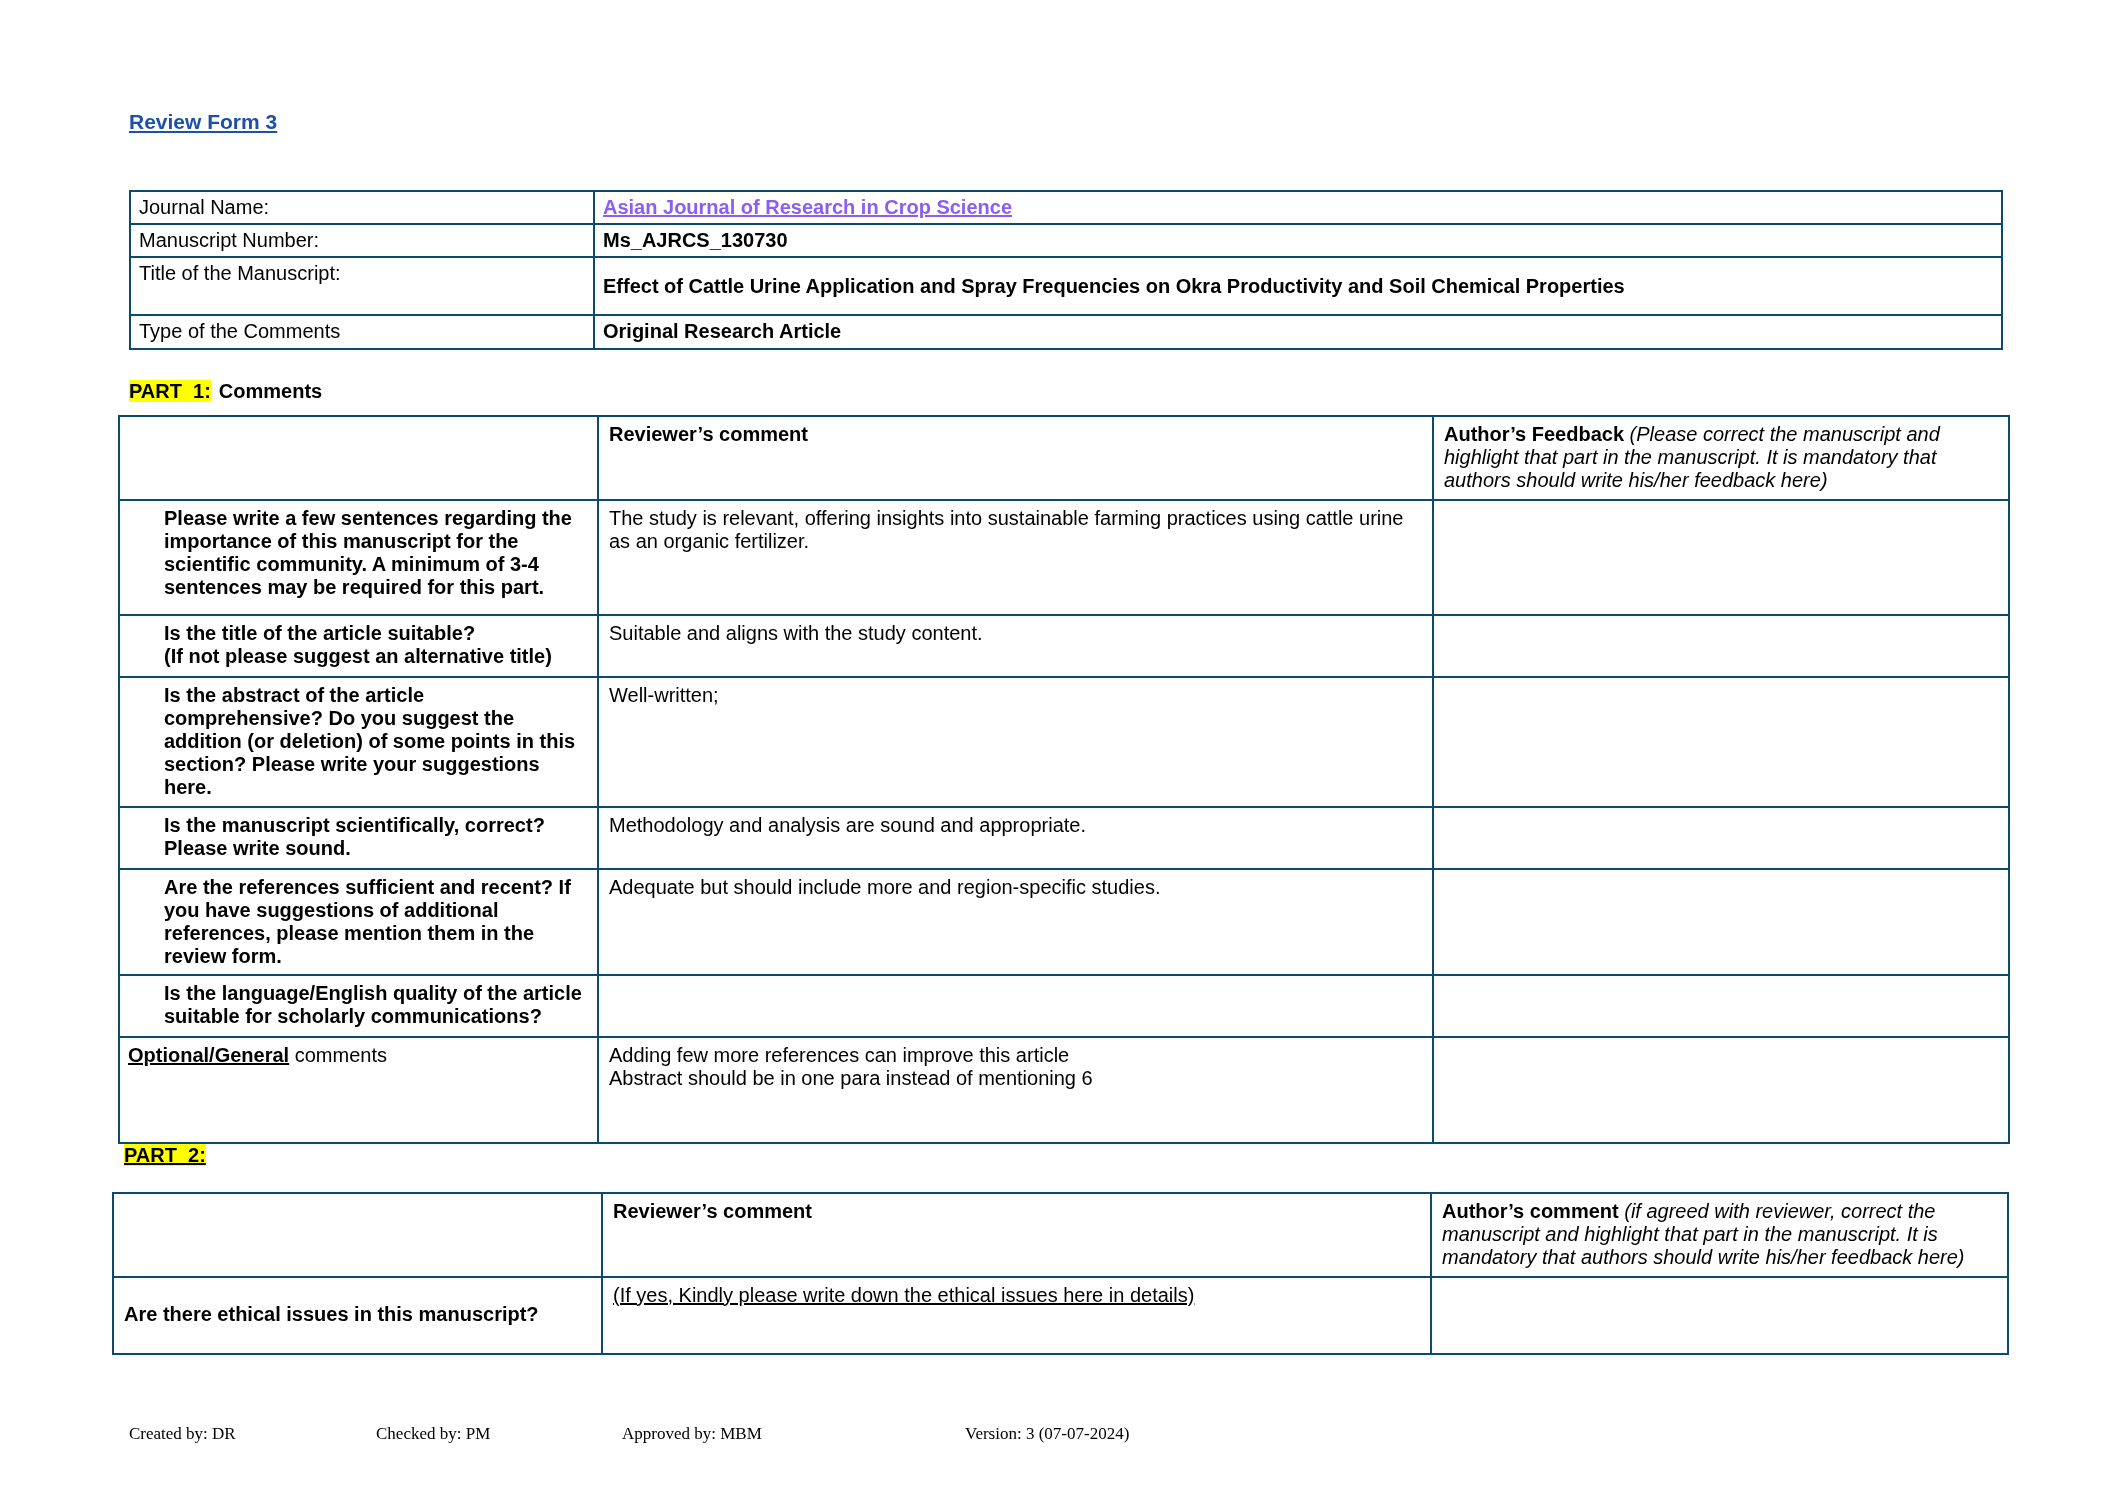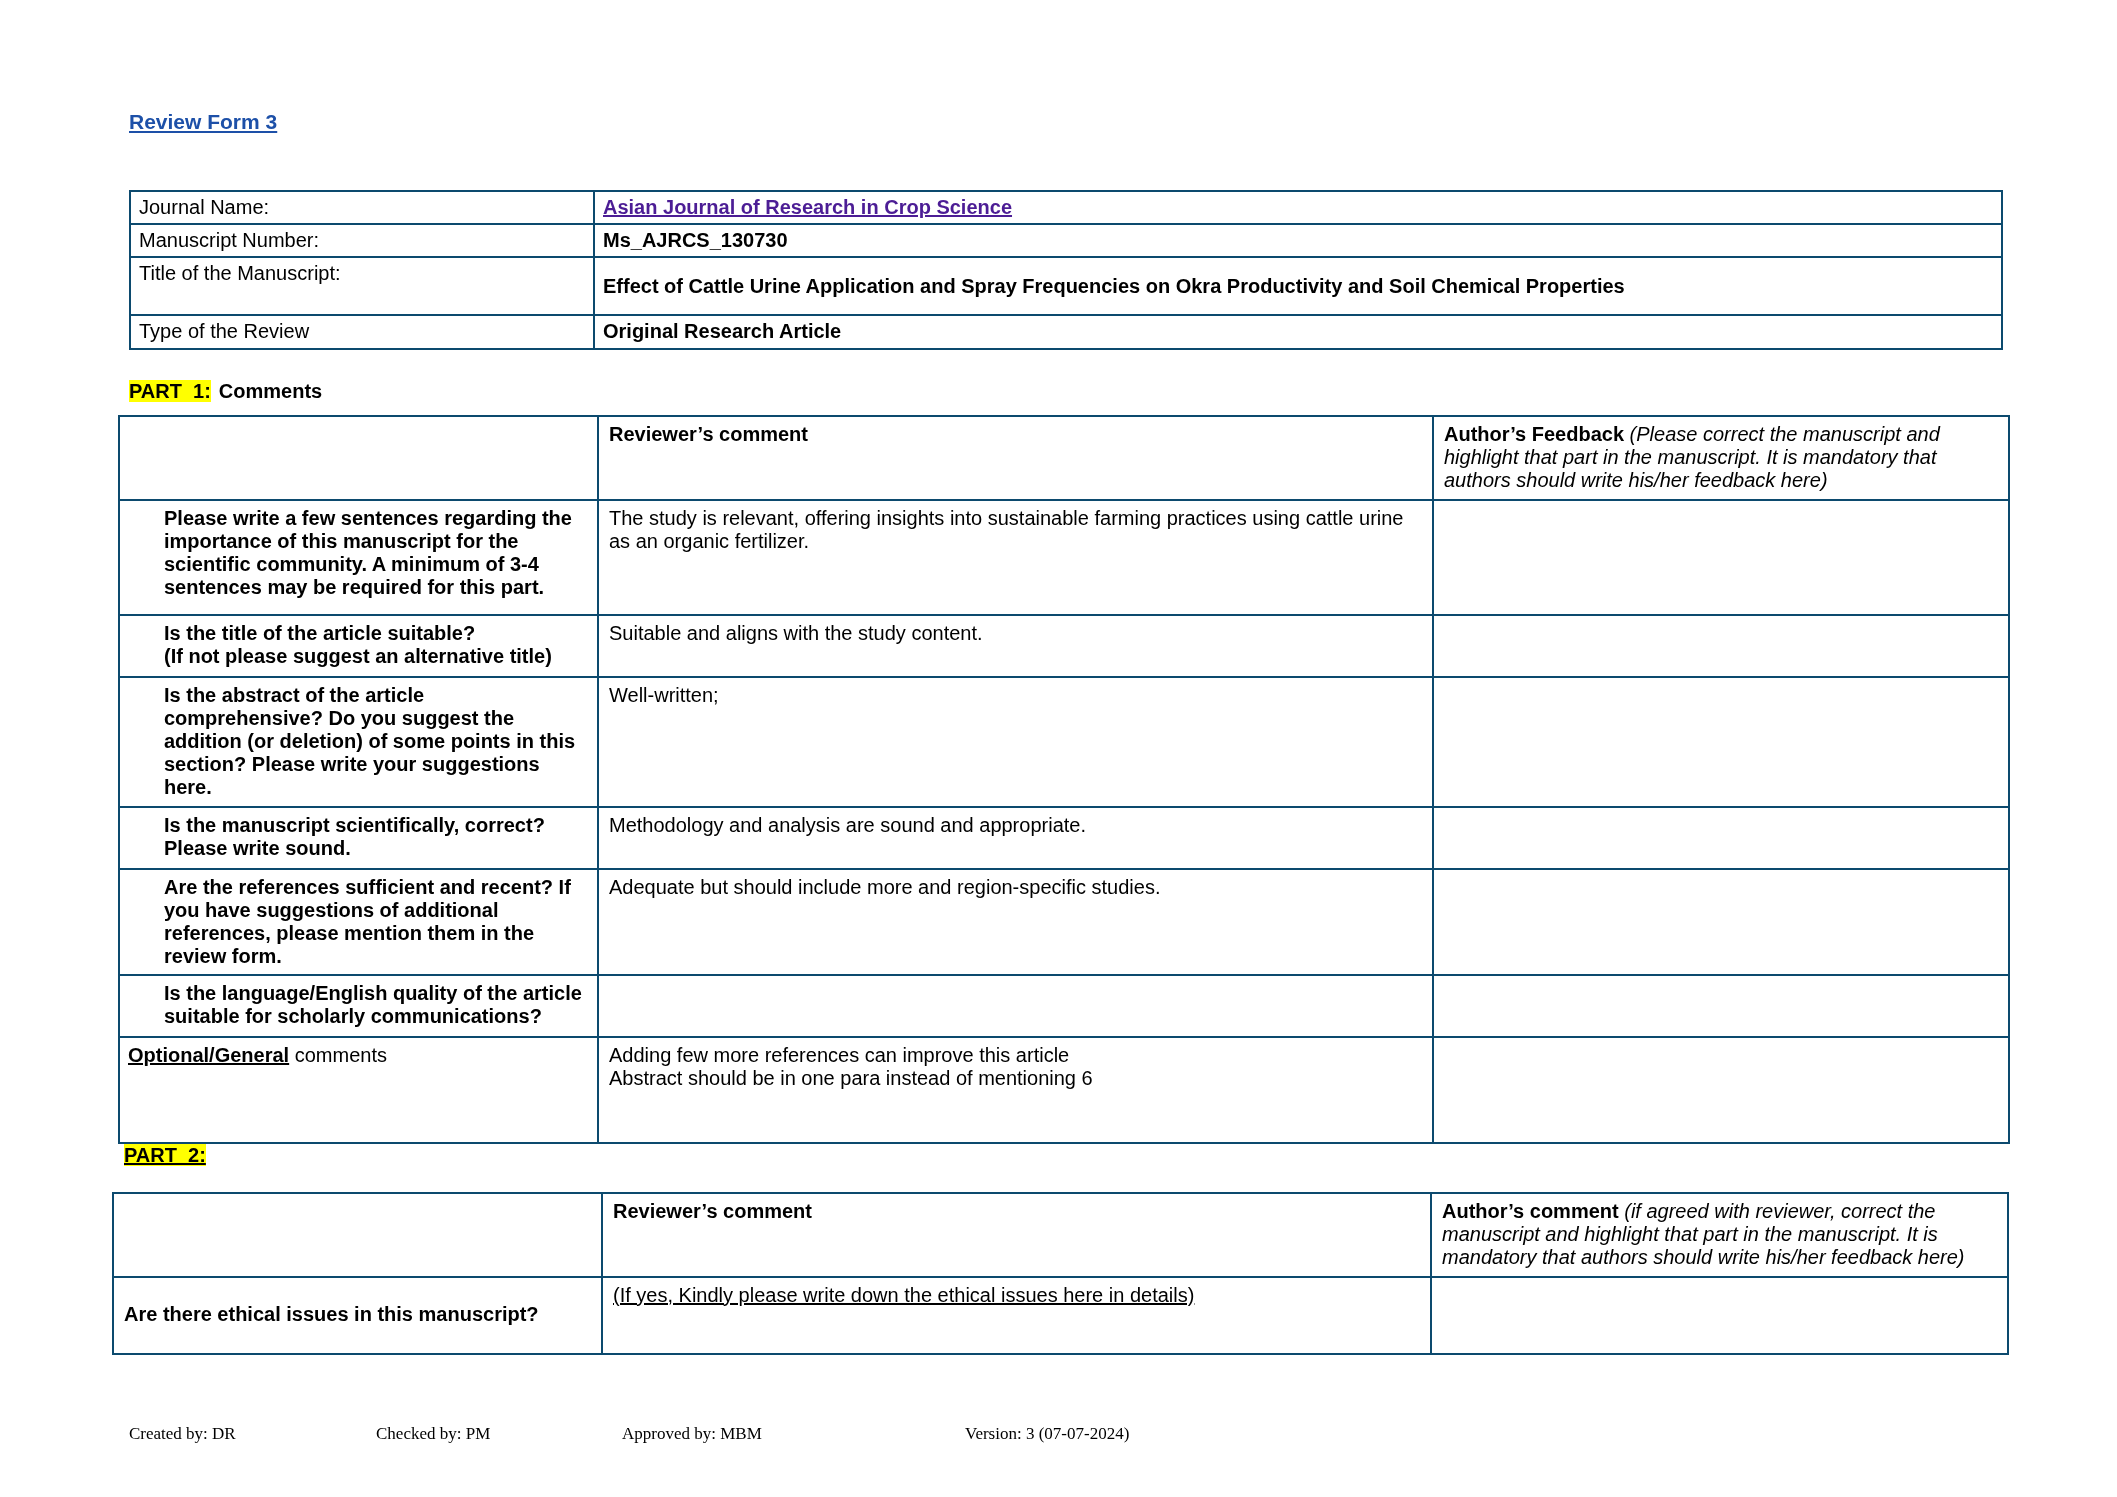--- a/index.html
+++ b/index.html
@@ -16,21 +16,21 @@
     text-decoration:underline; cursor:pointer;text-align:center;
   }
 
   table { border-collapse:collapse; table-layout:fixed; }
   td { border:2px solid #0c4a6e; vertical-align:top; word-wrap:break-word; }
 
   .header-table { position:absolute; left:129px; top:190px; width:1872px; }
   .header-table td { padding:4px 8px; }
   .header-table .lbl { vertical-align:top; }
   .header-table .val { vertical-align:middle; }
-  .journal-link { color:#4c1d95; font-weight:bold; text-decoration:underline; cursor:pointer; }
+  .journal-link { color:#8b5cf6; font-weight:bold; text-decoration:underline; cursor:pointer; }
   .bold { font-weight:bold; }
 
   .part-heading { position:absolute; font-weight:bold; font-size:20px; }
   .part1-heading { left:129px; top:380px; }
   .part2-heading { left:124px; top:1144px; }
   .badge { background:#ffff00; white-space:pre; font-weight:bold; }
   .part2-heading .badge { text-decoration:underline; }
   .part-title { margin-left:8px; }
 
   .part1-table { position:absolute; left:118px; top:415px; width:1890px; }
@@ -75,21 +75,21 @@
       </tr>
       <tr style="height:28px">
         <td class="lbl">Manuscript Number:</td>
         <td class="val bold">Ms_AJRCS_130730</td>
       </tr>
       <tr style="height:58px">
         <td class="lbl">Title of the Manuscript:</td>
         <td class="val bold">Effect of Cattle Urine Application and Spray Frequencies on Okra Productivity and Soil Chemical Properties</td>
       </tr>
       <tr style="height:28px">
-        <td class="lbl">Type of the Review</td>
+        <td class="lbl">Type of the Comments</td>
         <td class="val bold">Original Research Article</td>
       </tr>
     </tbody>
   </table>
 
   <div class="part-heading part1-heading">
     <span class="badge">PART  1:</span><span class="part-title">Comments</span>
   </div>
 
   <table class="part1-table">

